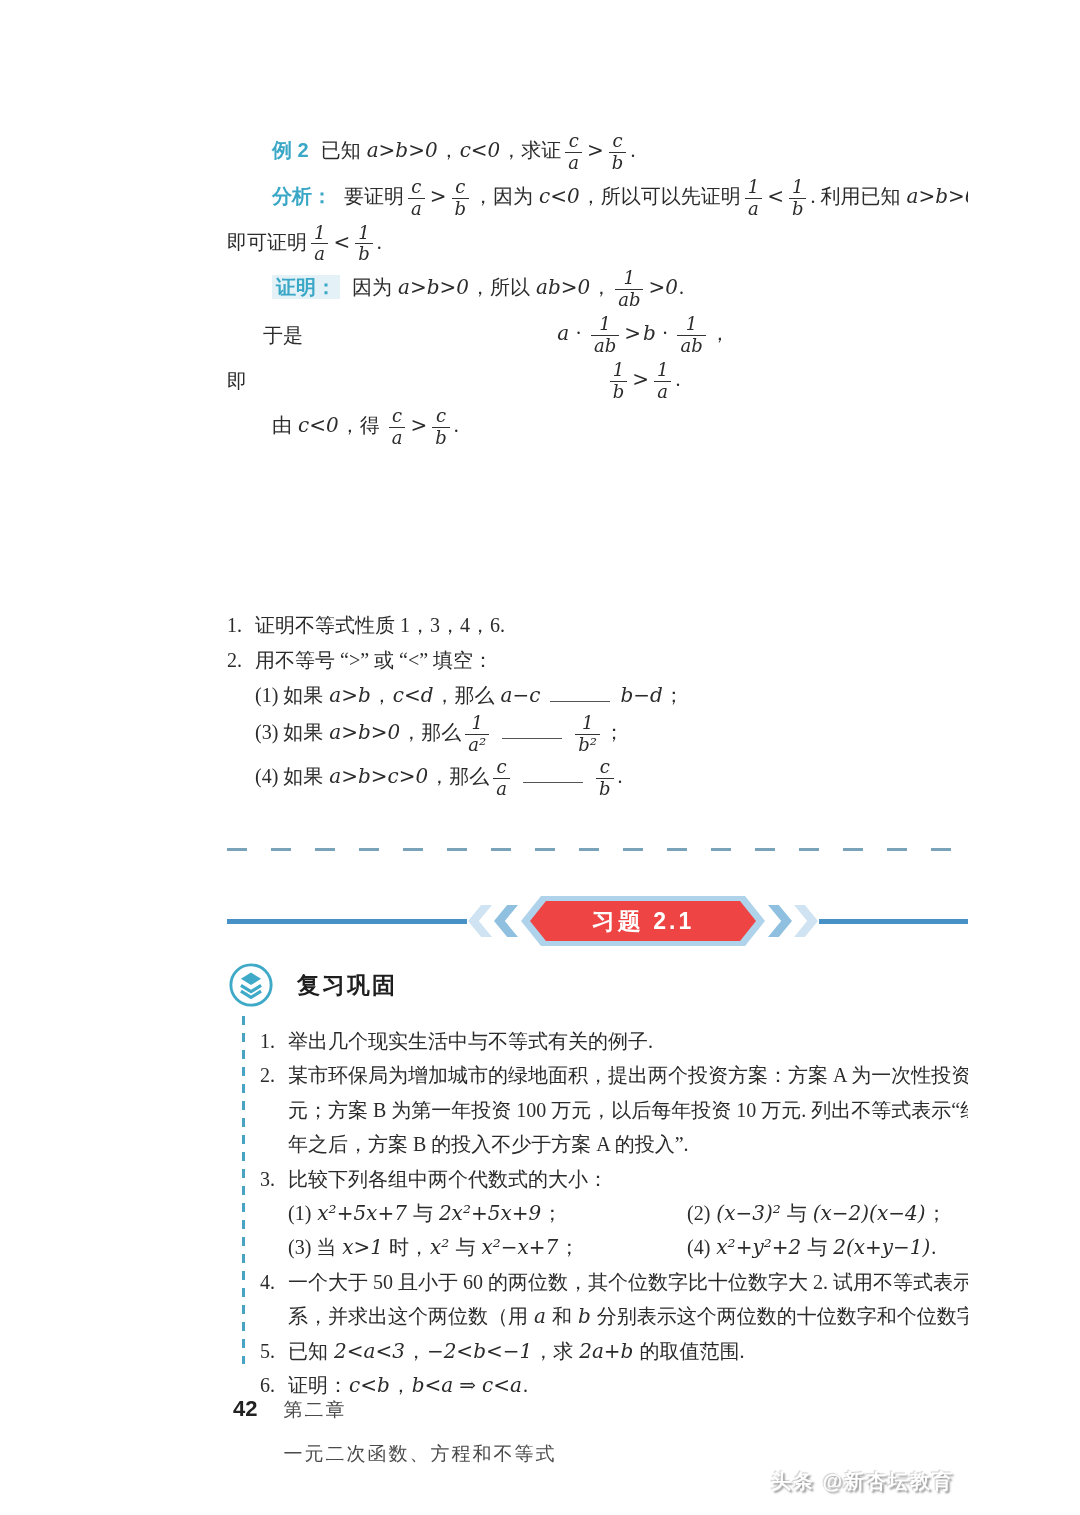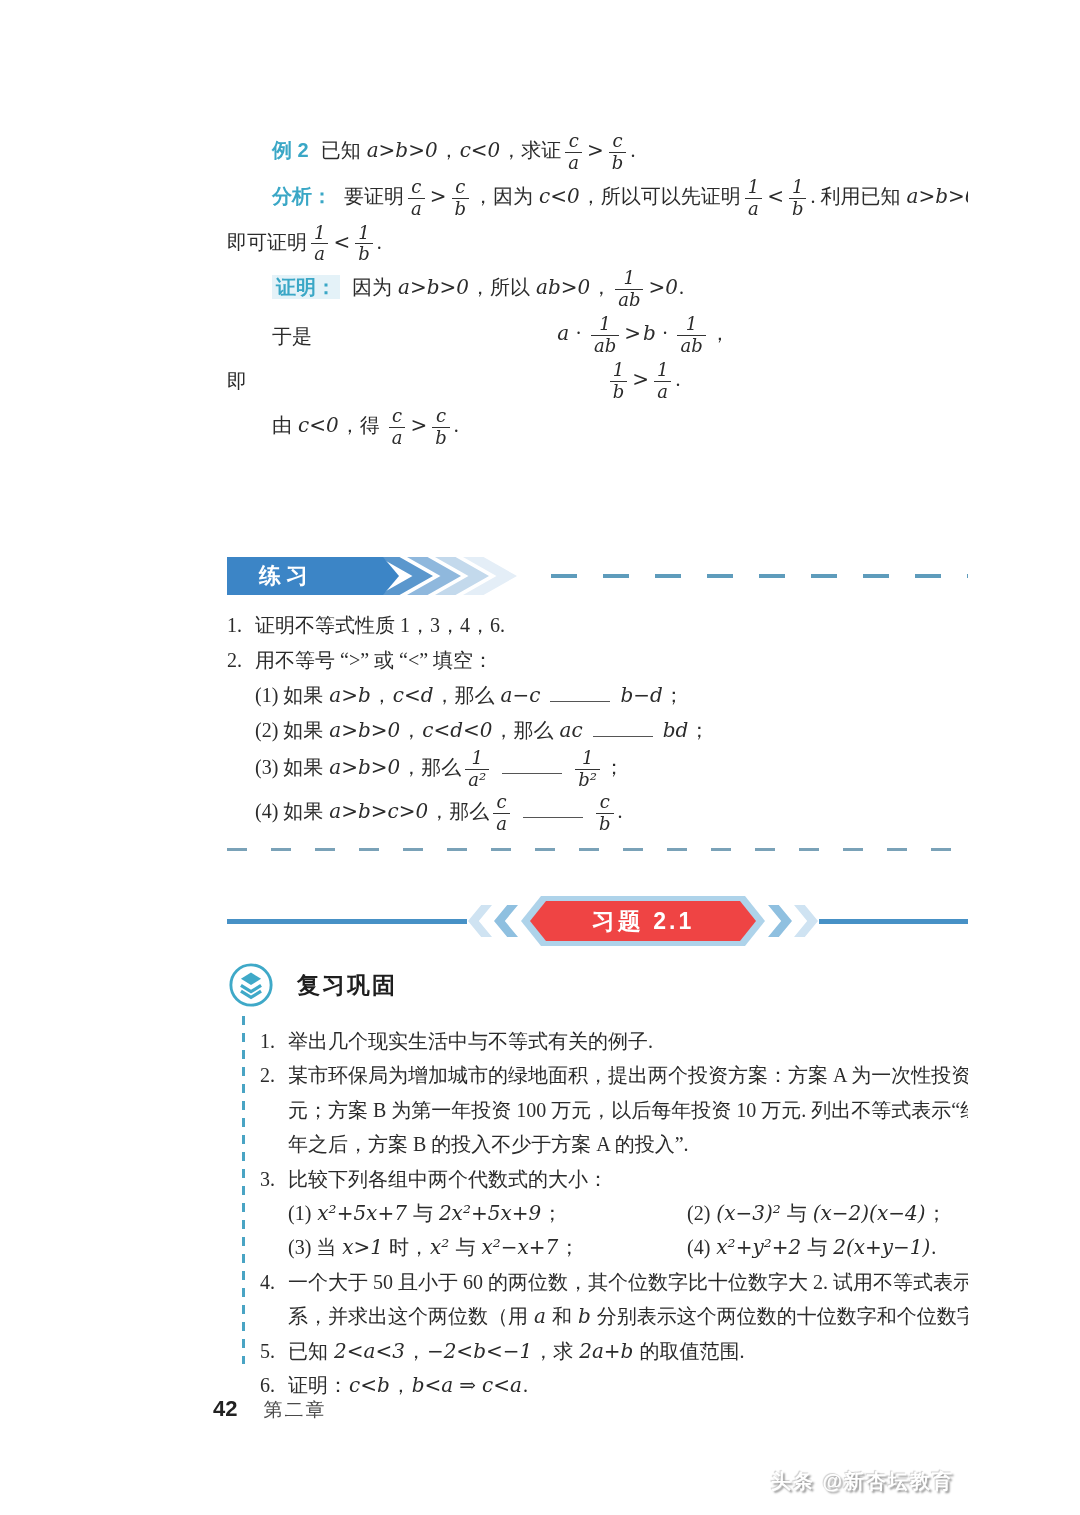--- a/index.html
+++ b/index.html
@@ -14,21 +14,21 @@
   .lbl-hl { background:#e4f2f8; padding:1px 4px; }
   .math { font-family:"DejaVu Serif",serif; font-style:italic; padding:0 1px; }
   .frac { display:inline-flex; flex-direction:column; align-items:center; text-align:center;
           vertical-align:middle; margin:0 4px; font-family:"DejaVu Serif",serif; font-style:italic;
           line-height:1.05; font-size:18px; }
   .fnum { padding:0 3px 1px; }
   .fden { border-top:1.4px solid #333; padding:1px 3px 0; }
   .blank { display:inline-block; width:60px; height:0.95em; border-bottom:1.4px solid #555; margin:0 9px; }
   .nowrap { white-space:nowrap; }
   .eq-row { position:relative; text-align:center; margin-bottom:5px; }
-  .eq-label-1 { position:absolute; left:45px; top:50%; transform:translateY(-50%); }
+  .eq-label-1 { position:absolute; left:36px; top:50%; transform:translateY(-50%);font-family:Liberation Mono, monospace; }
   .eq-label-2 { position:absolute; left:0; top:50%; transform:translateY(-50%); }
 
   
   .practice-banner { position:absolute; left:115px; top:545px; width:832px; height:38px; display:flex; align-items:center; }
   .pb-main { width:172px; height:38px; background:#3c85c6; color:#fff;
              font-family:"Liberation Sans",sans-serif; font-weight:bold; font-size:22px;
              display:flex; align-items:center; padding-left:32px; box-sizing:border-box; letter-spacing:5px;
              clip-path:polygon(0 0,calc(100% - 16px) 0,100% 50%,calc(100% - 16px) 100%,0 100%); position:relative; z-index:4; }
   .chev { width:54px; height:38px; clip-path:polygon(0 0,38% 0,100% 50%,38% 100%,0 100%,62% 50%); }
   .chev.c1 { background:#5a97cd; margin-left:-20px; z-index:3; }
@@ -73,21 +73,21 @@
                  background:repeating-linear-gradient(180deg,#49a4c4 0 9px,transparent 9px 17px); }
   .review-items { position:absolute; left:115px; top:1012px; width:824px; box-sizing:border-box;
                   padding:0 14px 0 33px; font-size:20px; line-height:1.72; }
   .ritem { display:flex; }
   .rno { flex:0 0 28px; }
   .rbody { flex:1; }
   .rsubrow { margin-left:28px; }
   .rsub1 { display:inline-block; width:394px; }
 
   
-  .footer { position:absolute; left:101px; top:1384px; display:flex; align-items:baseline; gap:26px; }
+  .footer { position:absolute; left:121px; top:1384px; display:flex; align-items:baseline; gap:26px; }
   .fpage { font-family:"Liberation Sans",sans-serif; font-weight:bold; font-size:22px; color:#222; }
   .fchap { font-size:19px; color:#4a4a4a; letter-spacing:2px; display:flex; gap:18px;flex-direction:column; }
   .watermark { position:absolute; right:14px; top:1456px; font-family:"Liberation Sans",sans-serif;
                font-weight:bold; font-size:20px; letter-spacing:2px; color:#ffffff;
                text-shadow:2px 2px 2px #999, -1px -1px 1px #cfcfcf; }
 </style>
 </head>
 <body>
 
 <div class="page">
@@ -156,40 +156,31 @@
       <span>由 <span class="math">c&lt;0</span>，得 <span class="frac">
             <span class="fnum">c</span>
             <span class="fden">a</span>
           </span><span class="math">&gt;</span><span class="frac">
             <span class="fnum">c</span>
             <span class="fden">b</span>
           </span>.</span>
     </div>
   </div>
 
-  <div class="practice-banner">
-    <div class="pb-main">练习</div>
-    <div class="chev c1"></div>
-    <div class="chev c2"></div>
-    <div class="chev c3"></div>
-    <div class="chev c4"></div>
-    <div class="pb-dashes"></div>
-  </div>
 
   <div class="practice-list">
     <div class="pitem">
       <span class="pno">1.</span>
       <span class="pbody">证明不等式性质 1，3，4，6.</span>
     </div>
     <div class="pitem">
       <span class="pno">2.</span>
       <span class="pbody">用不等号 “&gt;” 或 “&lt;” 填空：</span>
     </div>
     <div class="psub">(1) 如果 <span class="math">a&gt;b</span>，<span class="math">c&lt;d</span>，那么 <span class="math">a−c</span><span class="blank"></span><span class="math">b−d</span>；</div>
-    <div class="psub">(2) 如果 <span class="math">a&gt;b&gt;0</span>，<span class="math">c&lt;d&lt;0</span>，那么 <span class="math">ac</span><span class="blank"></span><span class="math">bd</span>；</div>
     <div class="psub">(3) 如果 <span class="math">a&gt;b&gt;0</span>，那么<span class="frac">
           <span class="fnum">1</span>
           <span class="fden">a²</span>
         </span><span class="blank"></span><span class="frac">
           <span class="fnum">1</span>
           <span class="fden">b²</span>
         </span>；</div>
     <div class="psub">(4) 如果 <span class="math">a&gt;b&gt;c&gt;0</span>，那么<span class="frac">
           <span class="fnum">c</span>
           <span class="fden">a</span>
@@ -257,18 +248,19 @@
     <div class="ritem">
       <span class="rno">6.</span>
       <div class="rbody">证明：<span class="math">c&lt;b</span>，<span class="math">b&lt;a</span> ⇒ <span class="math">c&lt;a</span>.</div>
     </div>
   </div>
 
   <div class="footer">
     <span class="fpage">42</span>
     <span class="fchap">
       <span>第二章</span>
+      <span>一元二次函数、方程和不等式</span>
     </span>
   </div>
 
   <div class="watermark">头条 @新杏坛教育</div>
 
 </div>
 
 </body></html>

